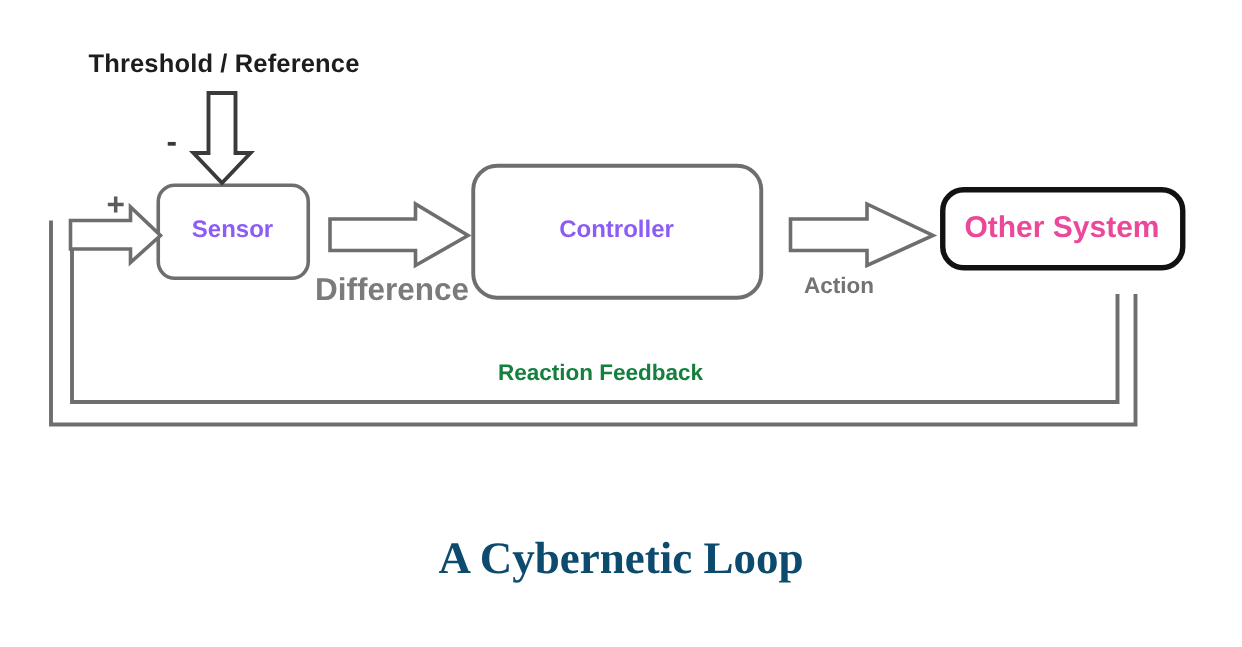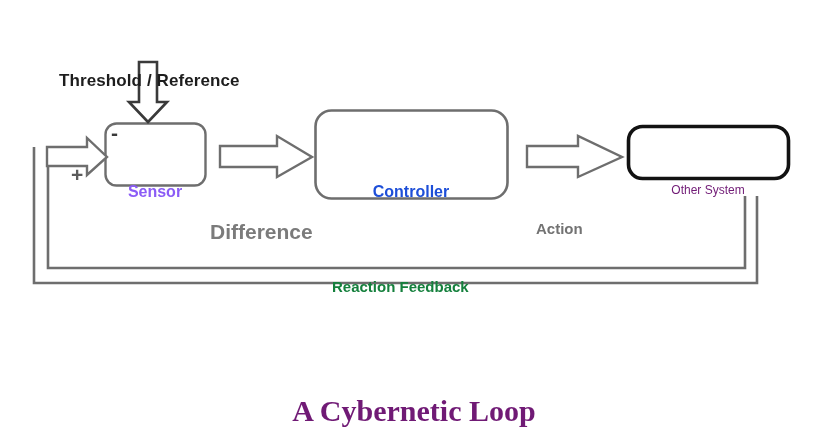--- a/index.html
+++ b/index.html
@@ -18,21 +18,20 @@
     position: absolute;
     left: 0;
     top: 0;
     width: 828px;
     height: 431px;
   }
   .lbl {
     position: absolute;
     white-space: nowrap;
     line-height: 1;
-    margin-top: 38px;
   }
   .lbl-threshold {
     left: 59px;
     top: 34px;
     font-size: 17px;
     font-weight: bold;
     color: #1d1d1d;
     letter-spacing: 0.1px;
   }
   .lbl-sensor {
@@ -50,33 +49,33 @@
   .lbl-controller {
     left: 315px;
     top: 110px;
     width: 192px;
     height: 88px;
     display: flex;
     align-items: center;
     justify-content: center;
     font-size: 16px;
     font-weight: bold;
-    color: #1d4ed8;
+    color: #8b5cf6;
   }
   .lbl-othersystem {
     left: 628px;
     top: 126px;
     width: 160px;
     height: 52px;
     display: flex;
     align-items: center;
     justify-content: center;
-    font-size: 12px;
-    font-weight: normal;
-    color: #701a75;
+    font-size: 20px;
+    font-weight: bold;
+    color: #ec4899;
   }
   .lbl-difference {
     left: 210px;
     top: 183px;
     font-size: 21px;
     font-weight: bold;
     color: #7b7b7b;
   }
   .lbl-action {
     left: 536px;
@@ -107,21 +106,21 @@
     color: #3a3a3a;
   }
   .lbl-title {
     left: 0;
     top: 358px;
     width: 828px;
     text-align: center;
     font-family: "Liberation Serif", serif;
     font-size: 30px;
     font-weight: bold;
-    color: #701a75;
+    color: #0c4a6e;
   }
 </style>
 </head>
 <body>
 
 <svg id="canvas" viewBox="0 0 828 431" xmlns="http://www.w3.org/2000/svg">
 
   <rect x="105.5" y="123.5" width="100" height="62" rx="11" ry="11" fill="#ffffff" stroke="#6e6e6e" stroke-width="2.4"></rect>
 
   <rect x="315.5" y="110.5" width="192" height="88" rx="16" ry="16" fill="#ffffff" stroke="#6e6e6e" stroke-width="2.6"></rect>

